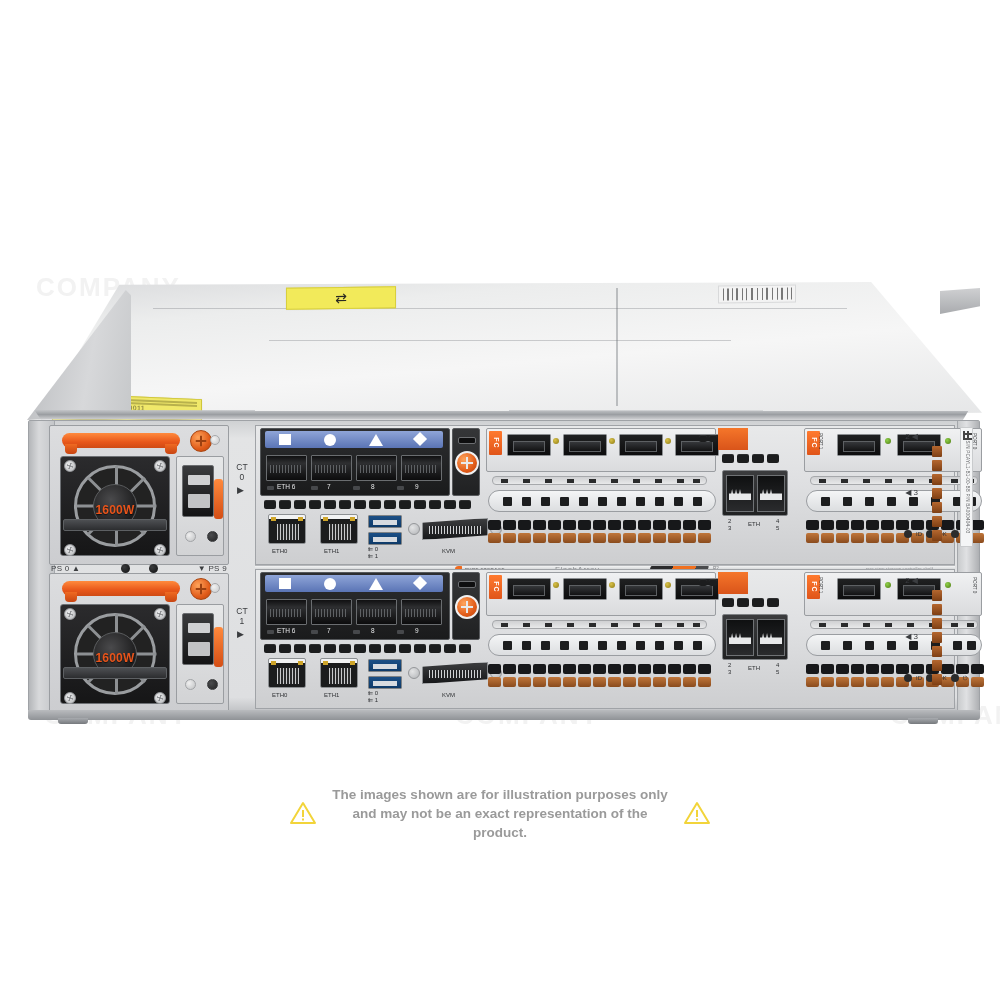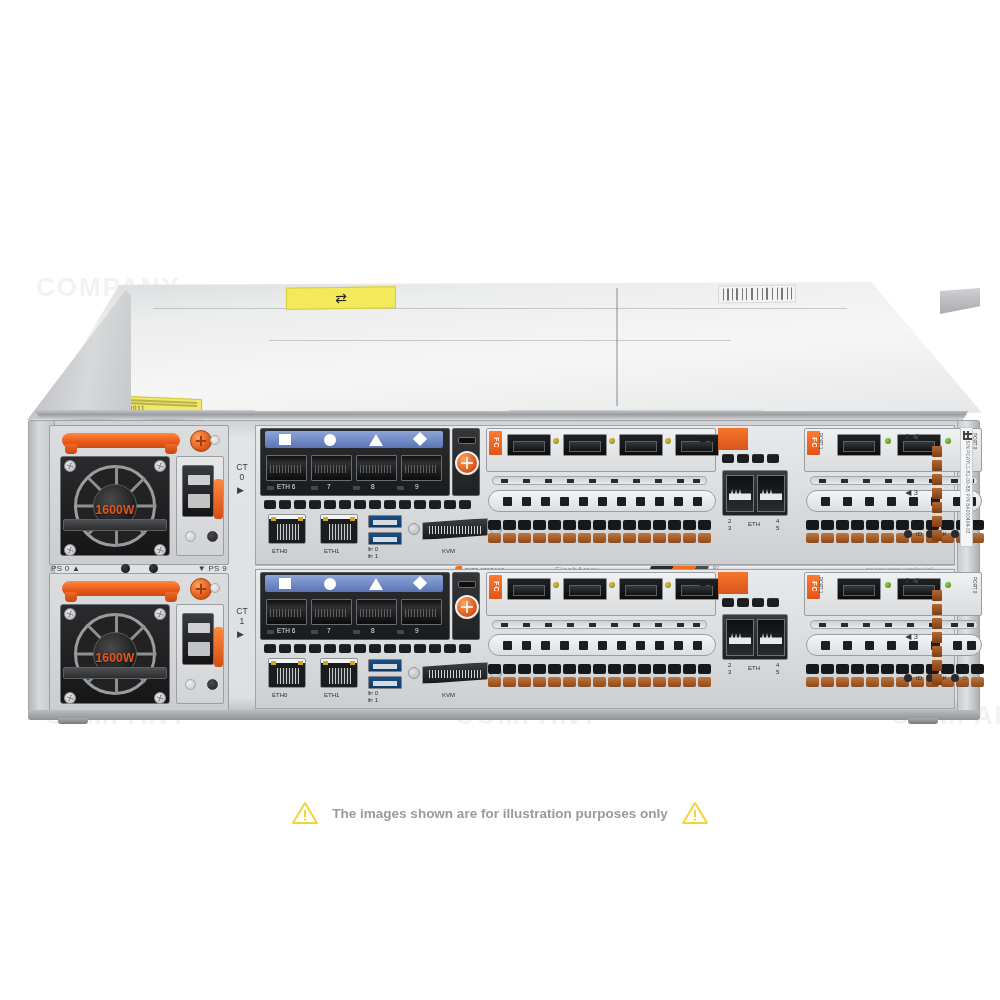--- a/index.html
+++ b/index.html
@@ -1137,20 +1137,21 @@
   </div>
 
   <div id="disclaimer">
     <svg class="warn-tri" viewBox="0 0 26 24">
       <polygon points="13,2 25,22 1,22" fill="none" stroke="#f2d43a" stroke-width="2" stroke-linejoin="round"></polygon>
       <rect x="12" y="9" width="2" height="7" fill="#f2d43a"></rect>
       <rect x="12" y="17.5" width="2" height="2" fill="#f2d43a"></rect>
     </svg>
     <div class="disc-text">
       <div>The images shown are for illustration purposes only</div>
+      <div>and may not be an exact representation of the product.</div>
     </div>
     <svg class="warn-tri" viewBox="0 0 26 24">
       <polygon points="13,2 25,22 1,22" fill="none" stroke="#f2d43a" stroke-width="2" stroke-linejoin="round"></polygon>
       <rect x="12" y="9" width="2" height="7" fill="#f2d43a"></rect>
       <rect x="12" y="17.5" width="2" height="2" fill="#f2d43a"></rect>
     </svg>
   </div>
 
 </div>
 

